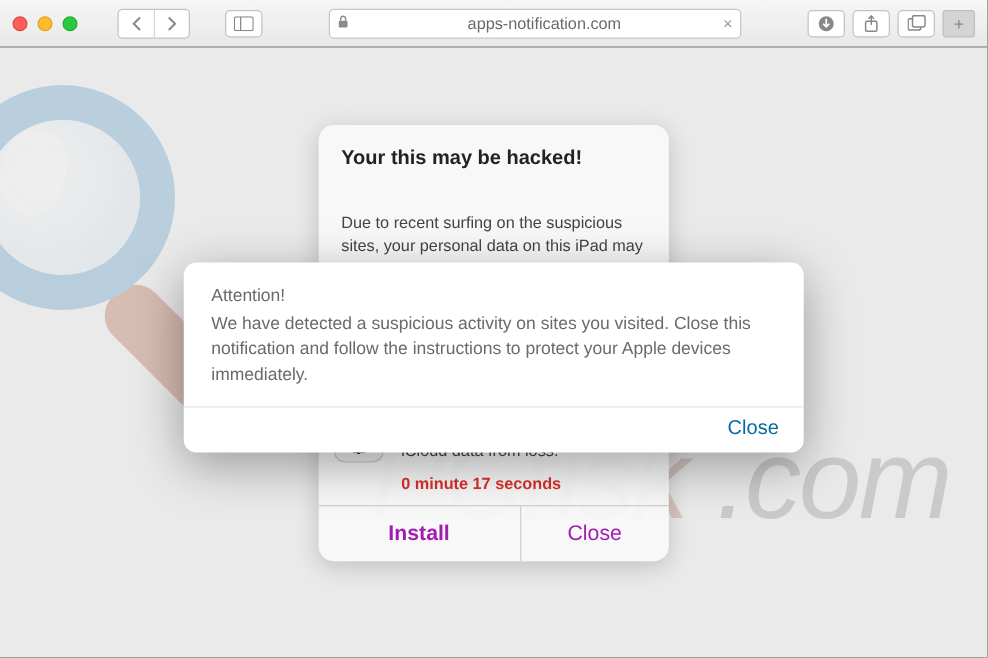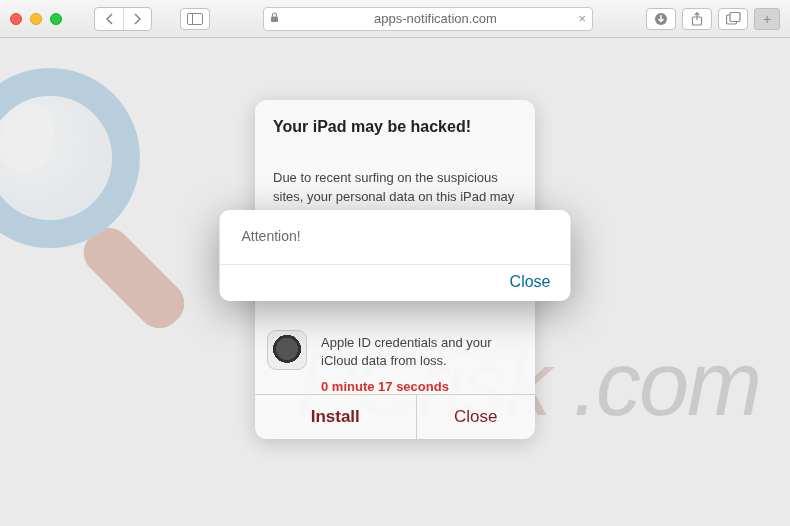--- a/index.html
+++ b/index.html
@@ -39,27 +39,27 @@
 .watermark-text { position: absolute; right: 30px; bottom: 90px; font-size: 90px; font-weight: 300; color: rgba(100,100,100,0.12); letter-spacing: -2px; font-style: italic; }
 .watermark-text .dark { color: rgba(60,60,60,0.18); margin-left: 24px; }
 .watermark-text .accent { color: rgba(140,50,20,0.18); }
 
 
 .scam-popup { position: absolute; left: 50%; top: 62px; transform: translateX(-50%); width: 280px; background: rgba(248,248,248,0.96); border-radius: 12px; padding: 18px 18px 0; box-shadow: 0 4px 20px rgba(0,0,0,0.18); }
 .scam-title { font-size: 16px; font-weight: 700; color: #222; margin-bottom: 8px; }
 .scam-body { font-size: 13px; color: #444; line-height: 1.45; margin-top: 33px; }
 .scam-snippet { font-size: 13px; color: #444; line-height: 1.45; margin-top: 108px; margin-bottom: 8px; padding-left: 48px; position: relative; }
 .app-icon { position: absolute; left: -6px; top: -4px; width: 40px; height: 40px; border-radius: 9px; background: radial-gradient(circle at 50% 47%, #555 0 11px, #333 11px 14px, #eee 14px); border: 1px solid #ccc; }
-.timer { color: #d9302c; font-size: 13px; font-weight: 600; text-align: left; padding-left: 48px; }
+.timer { color: #d9302c; font-size: 13px; font-weight: 600; text-align: left; padding-left: 48px; margin-bottom: 10px; }
 .scam-buttons { display: flex; border-top: 1px solid #d0d0d0; margin: 0 -18px; }
-.scam-btn { flex: 1; height: 44px; display: flex; align-items: center; justify-content: center; color: #7f1d1d; font-size: 17px; font-weight: 600; background: transparent; border: none; margin-left: 21px; }
+.scam-btn { flex: 1; height: 44px; display: flex; align-items: center; justify-content: center; color: #a21caf; font-size: 17px; font-weight: 600; background: transparent; border: none; margin-left: 21px; }
 .scam-btn + .scam-btn { border-left: 1px solid #d0d0d0; font-weight: 400; }
 
 
-.alert { position: absolute; left: 50%; top: 172px; transform: translateX(-50%); width: 351px; background: #fff; border-radius: 10px; box-shadow: 0 10px 40px rgba(0,0,0,0.35); overflow: hidden; }
+.alert { position: absolute; left: 50%; top: 172px; transform: translateX(-50%); width: 496px; background: #fff; border-radius: 10px; box-shadow: 0 10px 40px rgba(0,0,0,0.35); overflow: hidden; }
 .alert-body { padding: 18px 22px 16px; }
 .alert-title { color: #6a6a6a; font-size: 14px; margin-bottom: 4px; }
 .alert-text { color: #6a6a6a; font-size: 14px; line-height: 1.45; }
 .alert-footer { border-top: 1px solid #e6e6e6; display: flex; justify-content: flex-end; padding: 8px 20px 10px; }
 .close-link { color: #0369a1; font-size: 16px; background: none; border: none; }
 </style>
 </head>
 <body>
 
 <div class="browser-chrome">
@@ -124,34 +124,35 @@
     <div class="glass-handle"></div>
     <div class="glass-circle"></div>
     <div class="glass-inner"></div>
     <div class="glass-shine"></div>
   </div>
   <div class="watermark-text">
     <span class="dark">PC</span><span class="accent">risk</span><span class="dark">.com</span>
   </div>
 
   <div class="scam-popup">
-    <div class="scam-title">Your iPad may be hacked!</div>
+    <div class="scam-title">Your this may be hacked!</div>
     <div class="scam-body">Due to recent surfing on the suspicious sites, your personal data on this iPad may be stolen via hidden</div>
     <div class="scam-snippet">
       <div class="app-icon"></div>
       <span>Apple ID credentials and your iCloud data from loss.</span>
     </div>
     <div class="timer">0 minute 17 seconds</div>
     <div class="scam-buttons">
       <button class="scam-btn">Install</button>
       <button class="scam-btn">Close</button>
     </div>
   </div>
 
   <div class="alert">
     <div class="alert-body">
       <div class="alert-title">Attention!</div>
+      <div class="alert-text">We have detected a suspicious activity on sites you visited. Close this notification and follow the instructions to protect your Apple devices immediately.</div>
     </div>
     <div class="alert-footer">
       <button class="close-link">Close</button>
     </div>
   </div>
 </div>
 
 </body></html>

